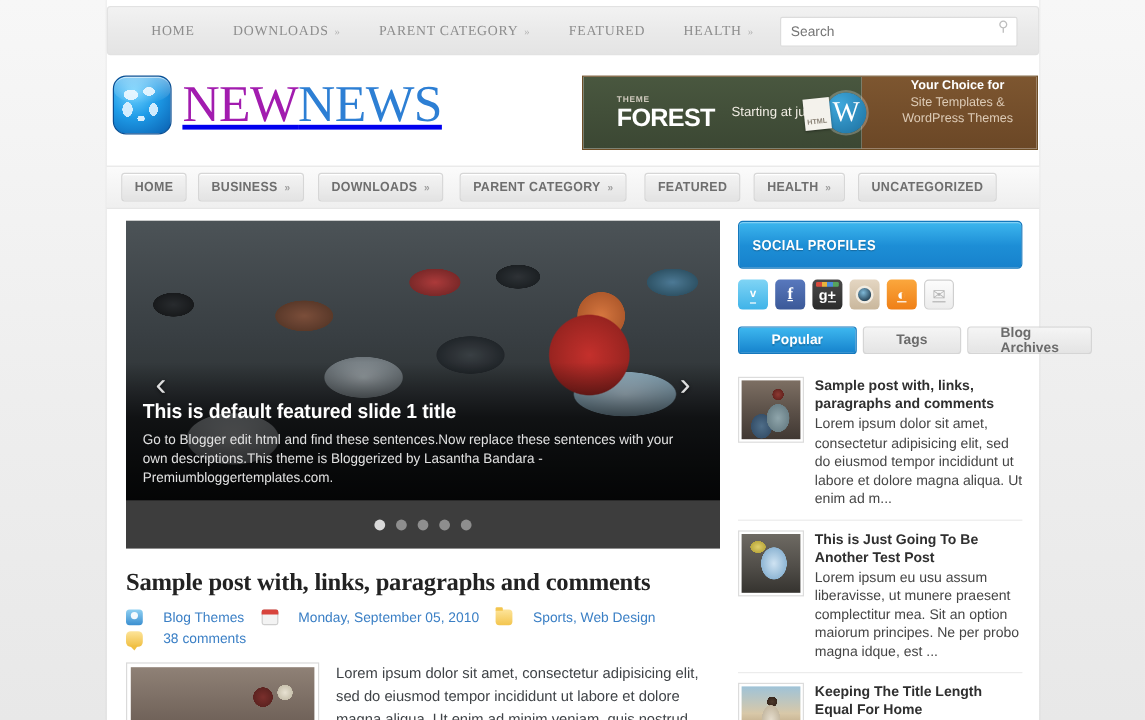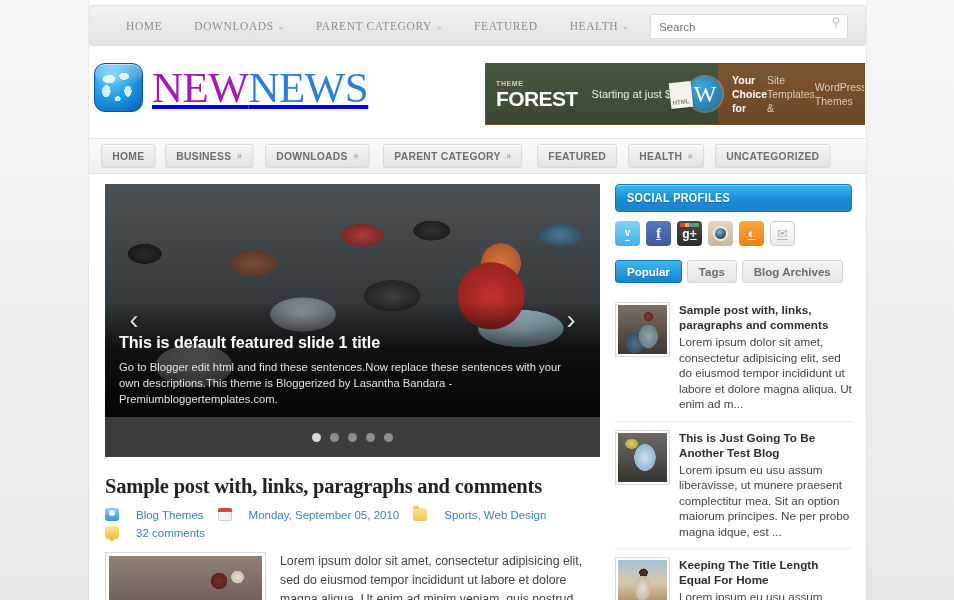--- a/index.html
+++ b/index.html
@@ -78,21 +78,21 @@
 
   
   .ad {
     position: absolute; right: 1px; top: 5px; width: 380px; height: 62px;
     border: 1px solid #6d4d26; display: flex; overflow: hidden;
   }
   .ad-left {
     flex: 0 0 232px; background: linear-gradient(180deg,#49573f 0%, #3b4733 100%);
     display: flex; align-items: center; position: relative;
   }
-  .ad-tf { padding-left: 10px; line-height: 1; }
+  .ad-tf { padding-left: 28px; line-height: 1; }
   .ad-tf .t1 {
     font-size: 7px; color: #cfcabd; letter-spacing: .6px;
     font-weight: bold; font-family: "Liberation Sans", sans-serif;
   }
   .ad-tf .t2 {
     font-size: 21px; color: #fff; font-weight: bold; letter-spacing: -.6px;
     font-family: "Liberation Sans", sans-serif; margin-top: 1px;
   }
   .ad-start {
     margin-left: 14px; color: #f0ece3; font-size: 11px; white-space: nowrap;
@@ -110,21 +110,21 @@
     line-height: 1; box-shadow: 0 0 0 2px rgba(255,255,255,.25);
   }
   .html-doc {
     position: absolute; left: 4px; top: 18px; width: 22px; height: 26px;
     background: #f4f2ec; transform: rotate(-6deg);
     box-shadow: 0 1px 2px rgba(0,0,0,.4);
   }
   .html-doc span { font-size: 6px; color: #8a8276; position: absolute; left: 2px; bottom: 3px; font-weight: bold; }
   .ad-right {
     flex: 1; background: linear-gradient(180deg,#7d5630 0%, #6b4726 100%);
-    display: flex; flex-direction: row; align-items: center; justify-content: flex-start;
+    display: flex; flex-direction: column; align-items: center; justify-content: flex-start;
     padding-left: 14px;
   }
   .ad-right .l1 { color: #fff; font-size: 10.5px; font-weight: bold; line-height: 14px; }
   .ad-right .l2, .ad-right .l3 { color: #ddcbb6; font-size: 10.5px; line-height: 14px; }
 
   
   .mainnav {
     position: absolute; left: 89px; top: 138px; width: 777px; height: 36px;
     background: linear-gradient(180deg,#fbfbfb 0%, #efefef 100%);
     border-top: 1px solid #e5e5e5; border-bottom: 1px solid #e0e0e0;
@@ -230,21 +230,21 @@
       radial-gradient(ellipse 20px 22px at 40% 80%, #5c7b96 0%, #3f5b72 72%, transparent 74%),
       radial-gradient(ellipse 26px 14px at 16% 78%, #b08a56 0%, #8a6a3e 72%, transparent 74%),
       linear-gradient(180deg, #8f8176 0%, #6f6158 48%, #4e443d 100%);
   }
   .post-excerpt {
     font-size: 12.3px; line-height: 19px; color: #3f4347; flex: 1;
   }
 
   
   .wid-head {
-    height: 28px; border-radius: 4px;
+    height: 40px; border-radius: 4px;
     background: linear-gradient(180deg,#3db7ef 0%, #1d8ed6 52%, #1782cc 100%);
     border: 1px solid #1478bd; display: flex; align-items: center; padding-left: 11px;
     box-shadow: inset 0 1px 0 rgba(255,255,255,.35);
   }
   .wid-head span {
     color: #fff; font-size: 12px; font-weight: bold; letter-spacing: .4px;
     text-transform: uppercase; transform: scaleX(.9); transform-origin: left;
     font-family: "Liberation Sans Narrow","Liberation Sans",sans-serif;
     text-shadow: 0 1px 1px rgba(0,0,0,.25);
   }
@@ -272,21 +272,21 @@
     border: 2px solid #f2ece1;
   }
   .soc.rss { background: linear-gradient(180deg,#fba73d,#ef7f16); font-size: 13px; }
   .soc.mail {
     background: linear-gradient(180deg,#fcfcfc,#ececec); border: 1px solid #cfcfcf;
     color: #b4b4b4; font-size: 13px; font-weight: normal;
   }
 
   .tabs { display: flex; gap: 5px; margin-bottom: 11px; }
   .tab {
-    height: 23px; padding: 0 11px; border-radius: 3px; display: inline-flex;
+    height: 23px; padding: 0 27px; border-radius: 3px; display: inline-flex;
     align-items: center; font-size: 11.5px; color: #6b6b6b; cursor: pointer;
     background: linear-gradient(180deg,#f5f5f5,#e4e4e4); border: 1px solid #d5d5d5;
     font-weight: bold;
   }
   .tab.on {
     background: linear-gradient(180deg,#3db7ef,#1683cd); border-color: #1478bd; color: #fff;
     text-shadow: 0 1px 1px rgba(0,0,0,.2);
   }
   .pitem { display: flex; gap: 9px; padding: 8px 0 9px 0; border-bottom: 1px solid #ececec; }
   .pitem:first-of-type { padding-top: 2px; }
@@ -430,21 +430,21 @@
           <span class="meta-item">
             <i class="mi cal"></i>
             <span class="tx">Monday, September 05, 2010</span>
           </span>
           <span class="meta-item">
             <i class="mi fold"></i>
             <span class="tx">Sports, Web Design</span>
           </span>
           <span class="meta-item">
             <i class="mi bub"></i>
-            <span class="tx">32 comments</span>
+            <span class="tx">38 comments</span>
           </span>
         </div>
         <div class="post-body">
           <div class="post-thumb">
             <div class="post-thumb-img"></div>
           </div>
           <div class="post-excerpt">Lorem ipsum dolor sit amet, consectetur adipisicing elit, sed do eiusmod tempor incididunt ut labore et dolore magna aliqua. Ut enim ad minim veniam, quis nostrud exercitation test link ullamco laboris nisi ut aliquip ex ea commodo consequat. Duis aute irure dolor in reprehenderit...</div>
         </div>
       </div>
     </div>
@@ -476,21 +476,21 @@
           <div class="ptitle">Sample post with, links, paragraphs and comments</div>
           <div class="pdesc">Lorem ipsum dolor sit amet, consectetur adipisicing elit, sed do eiusmod tempor incididunt ut labore et dolore magna aliqua. Ut enim ad m...</div>
         </div>
       </div>
 
       <div class="pitem">
         <div class="pthumb">
             <div class="pthumb-in pt2"></div>
           </div>
         <div class="ptext">
-          <div class="ptitle">This is Just Going To Be Another Test Blog</div>
+          <div class="ptitle">This is Just Going To Be Another Test Post</div>
           <div class="pdesc">Lorem ipsum eu usu assum liberavisse, ut munere praesent complectitur mea. Sit an option maiorum principes. Ne per probo magna idque, est ...</div>
         </div>
       </div>
 
       <div class="pitem">
         <div class="pthumb">
             <div class="pthumb-in pt3"></div>
           </div>
         <div class="ptext">
           <div class="ptitle">Keeping The Title Length Equal For Home</div>

